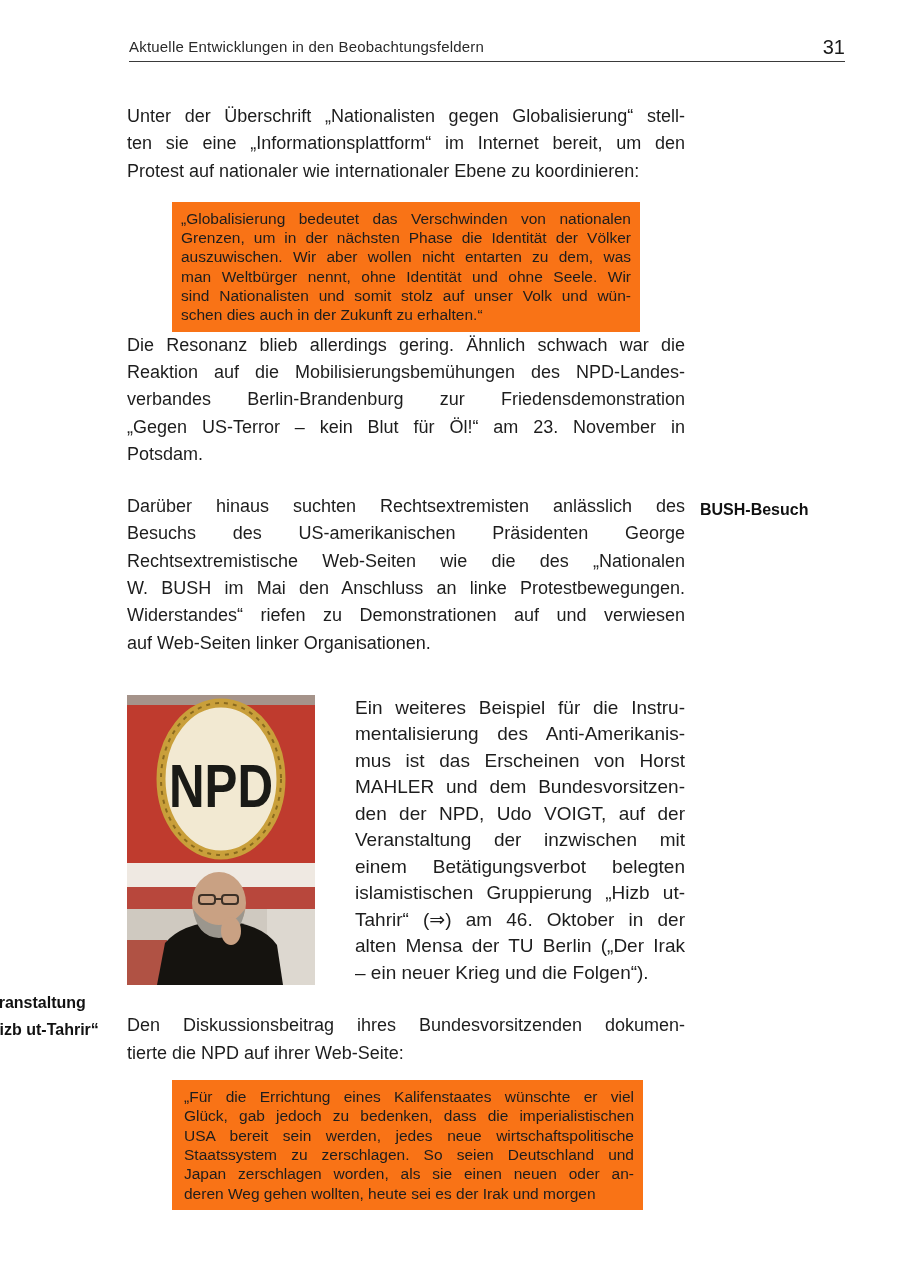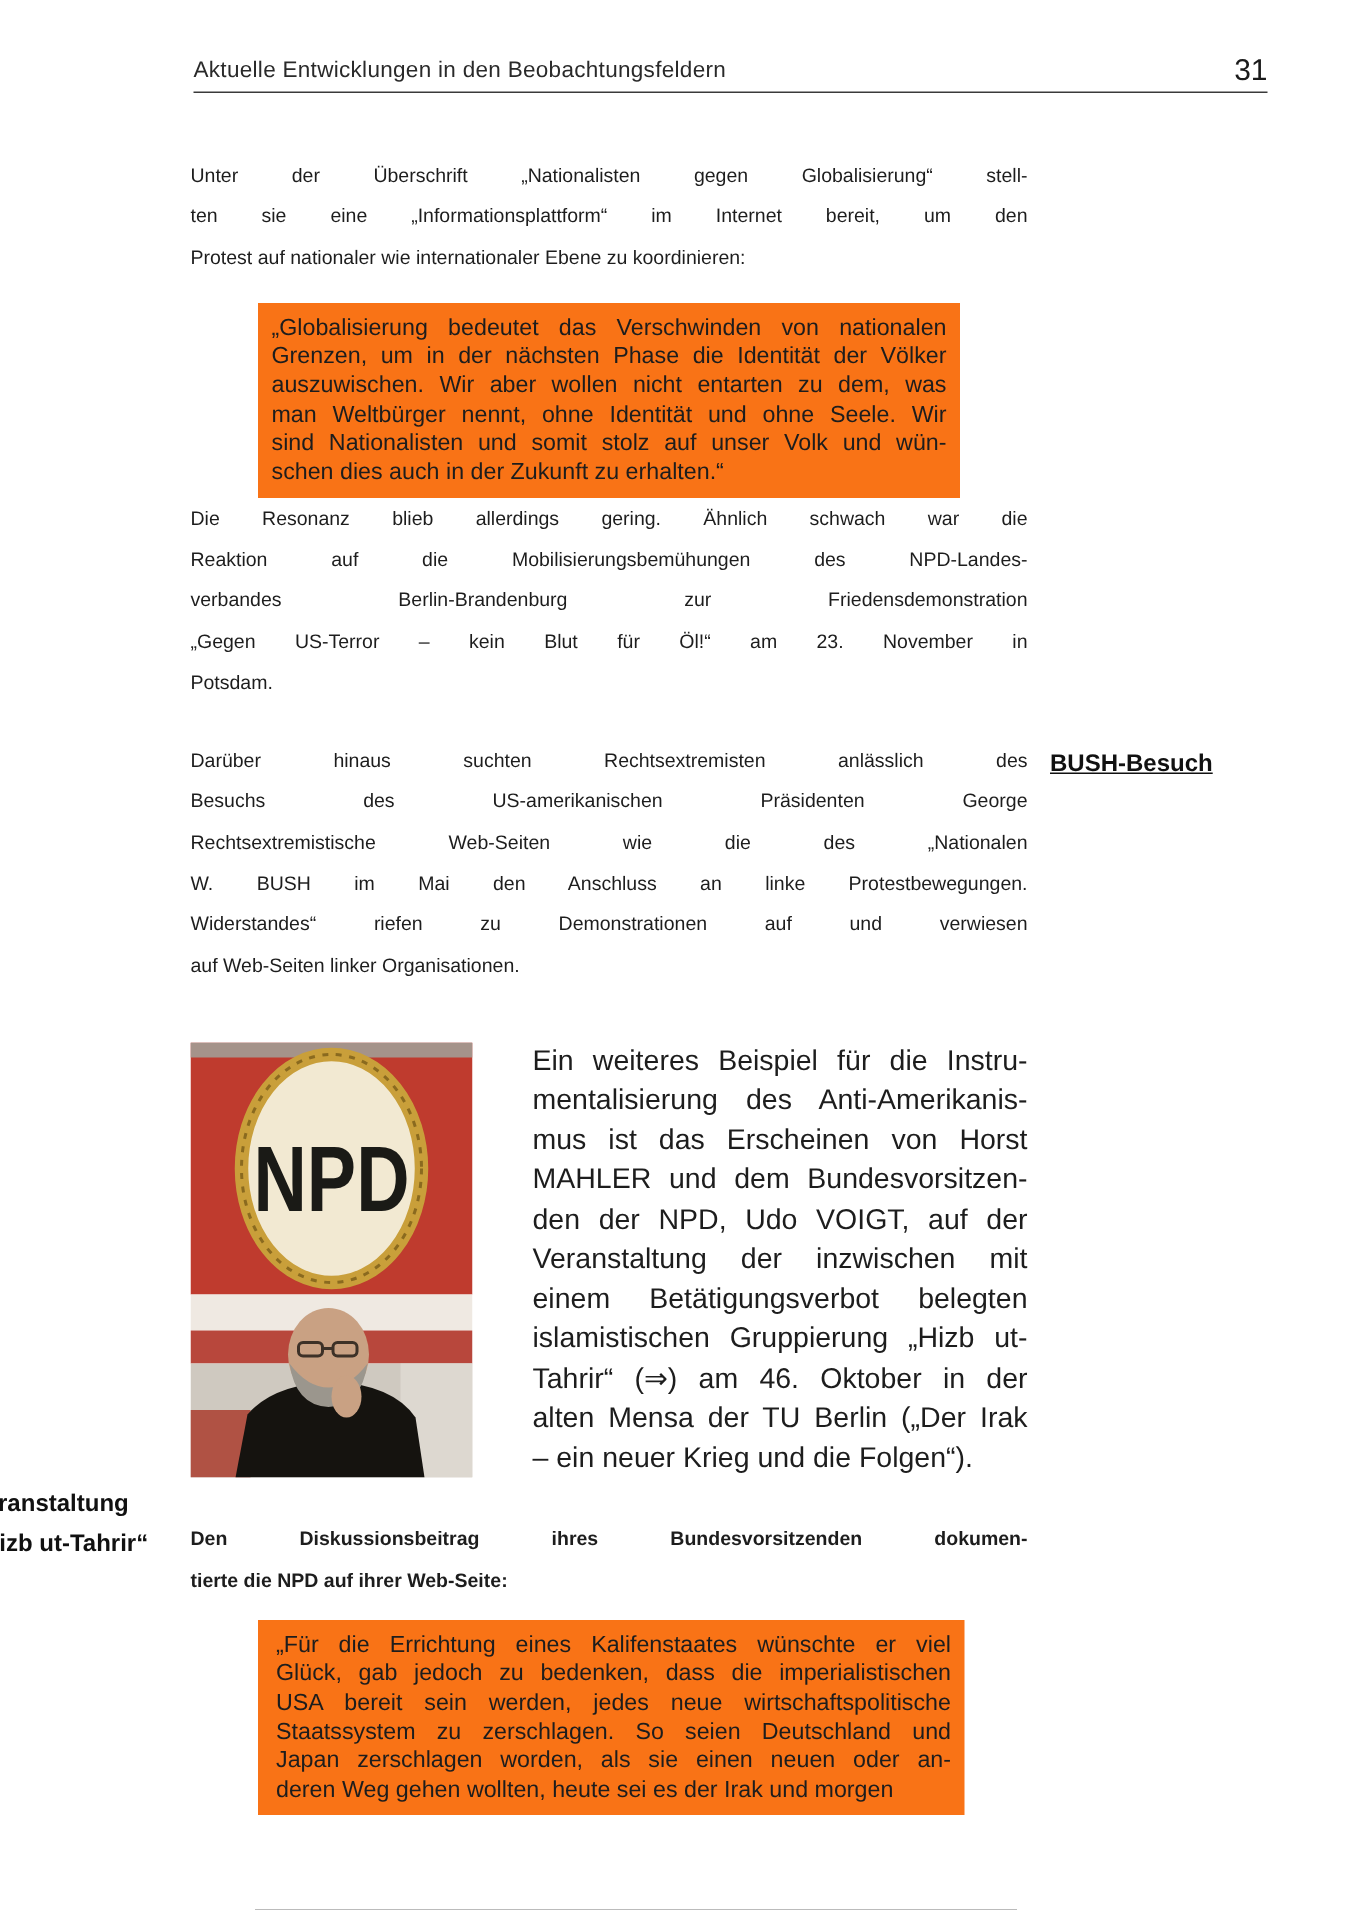--- a/index.html
+++ b/index.html
@@ -12,41 +12,41 @@
     color:#1d1d1d;
   }
   
   .header{position:absolute;top:36px;left:129px;width:716px;}
   .header-row{display:flex;justify-content:space-between;align-items:flex-end;}
   .header-title{font-size:15px;color:#2a2a2a;letter-spacing:.2px;padding-bottom:6px;}
   .page-number{font-size:20px;color:#1a1a1a;padding-bottom:2px;}
   .header-rule{border-bottom:1.6px solid #3a3a3a;width:100%;}
   
   .main{position:absolute;left:127px;top:103px;width:558px;}
-  .para{font-size:13px;line-height:27.3px;}
+  .para{font-size:18px;line-height:27.3px;}
   .jline{text-align:justify;text-align-last:justify;white-space:nowrap;overflow:visible;}
   .jline.last{text-align-last:left;}
   .quote{
     margin-left:45px;width:450px;
     background:#f97316;
     padding:7px 9px 7px 9px;
     font-size:15.5px;line-height:19.3px;
   }
   .quote1{margin-top:17px;}
   .p2{margin-top:0;}
   .p3{margin-top:25px;}
   .media-section{display:flex;margin-top:38px;}
   .photo-wrap{width:188px;height:290px;flex:0 0 188px;}
   .beside{margin-left:40px;width:330px;font-size:19px;line-height:26.5px;}
-  .p5{margin-top:26px;font-weight:bold;}
+  .p5{margin-top:26px;}
   .quote2{margin-top:13px;padding-left:12px;}
   
   .note-right{
     position:absolute;left:700px;top:501px;width:170px;
-    font-size:16px;font-weight:bold;color:#111;text-decoration:underline;
+    font-size:16px;font-weight:bold;color:#111;
   }
   .note-left{
     position:absolute;left:-20px;top:990px;width:130px;
     font-size:16px;font-weight:bold;color:#111;
     line-height:26.5px;text-align:right;white-space:nowrap;
   }
   svg text{font-family:"Liberation Sans","DejaVu Sans",sans-serif;}
 </style>
 </head>
 <body>

